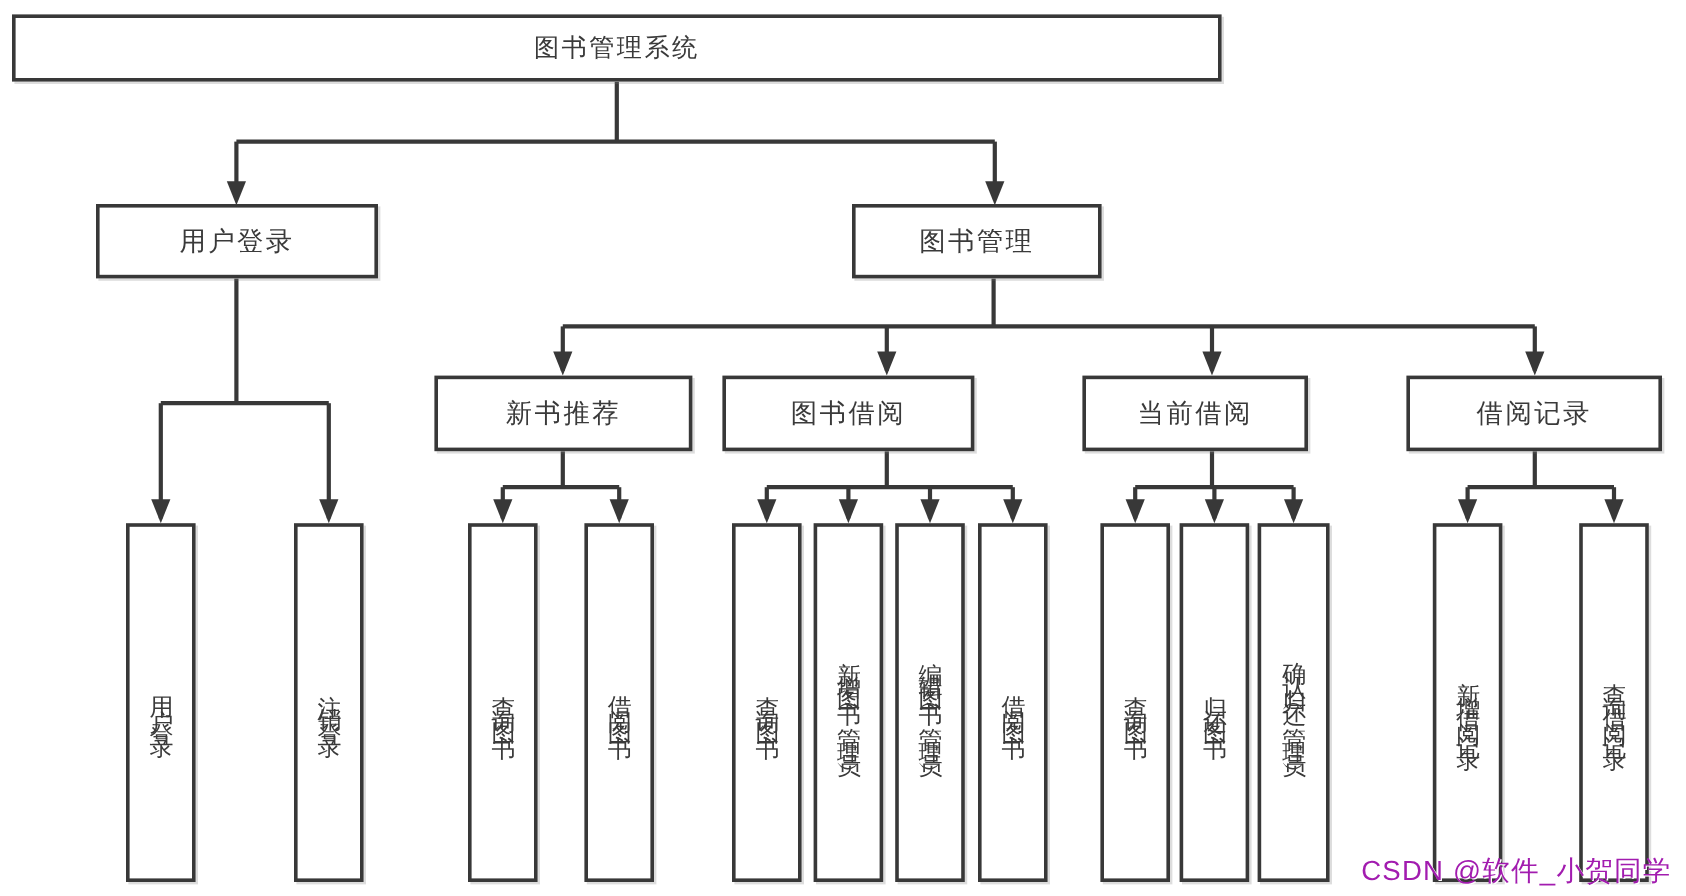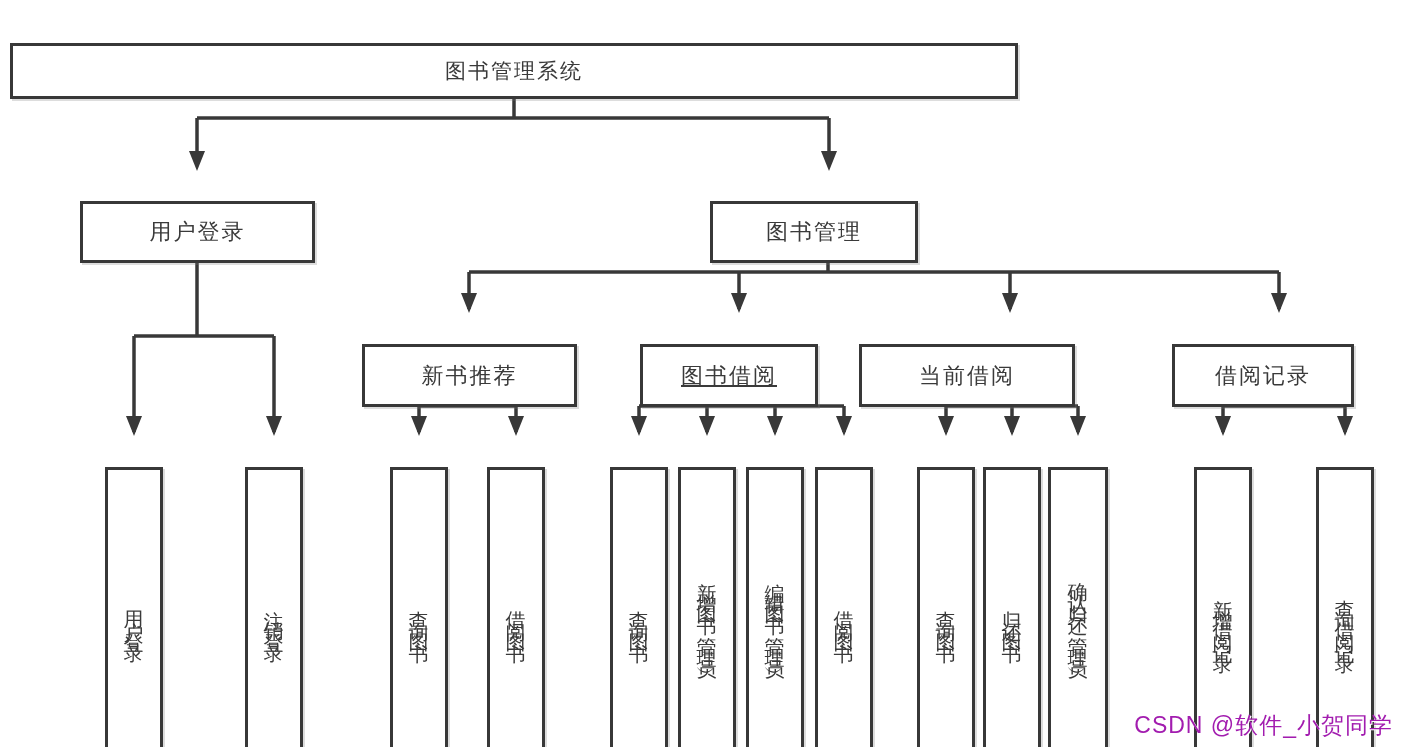--- a/index.html
+++ b/index.html
@@ -26,21 +26,20 @@
     position: absolute;
     box-sizing: border-box;
     border: 3px solid #383838;
     background: #ffffff;
     color: #3a3a3a;
     display: flex;
     align-items: center;
     justify-content: center;
     z-index: 2;
     box-shadow: 2px 2px 0 rgba(120,120,120,0.25);
-    margin-top: 31px;
   }
   .hlabel {
     font-size: 22px;
     letter-spacing: 2px;
     white-space: nowrap;
   }
   .vbox {
     writing-mode: vertical-rl;
     text-orientation: mixed;
     font-size: 20px;
@@ -48,23 +47,23 @@
     line-height: 1;
   }
   
   .n-root   { left: 10px;   top: 12px;  width: 1008px; height: 56px; }
   .n-root .hlabel { font-size: 21px; }
   
   .n-login  { left: 80px;   top: 170px; width: 235px;  height: 62px; }
   .n-mgmt   { left: 710px;  top: 170px; width: 208px;  height: 62px; }
   
   .n-l3-0   { left: 362px;  top: 313px; width: 215px;  height: 63px; font-family: Liberation Mono, monospace; }
-  .n-l3-1   { left: 640px;  top: 313px; width: 178px;  height: 63px; text-decoration: underline; }
-  .n-l3-2   { left: 859px;  top: 313px; width: 216px;  height: 63px; }
-  .n-l3-3   { left: 1172px; top: 313px; width: 182px;  height: 63px; text-align: center; }
+  .n-l3-1   { left: 602px;  top: 313px; width: 210px;  height: 63px; }
+  .n-l3-2   { left: 902px;  top: 313px; width: 188px;  height: 63px; }
+  .n-l3-3   { left: 1172px; top: 313px; width: 213px;  height: 63px; text-align: center; }
   
   .leaf     { top: 436px; height: 299px; width: 58px; }
   .n-a0 { left: 105px; }
   .n-a1 { left: 245px; }
   .n-b0 { left: 390px; }
   .n-b1 { left: 487px; }
   .n-c0 { left: 610px; }
   .n-c1 { left: 678px; }
   .n-c2 { left: 746px; }
   .n-c3 { left: 815px; }

